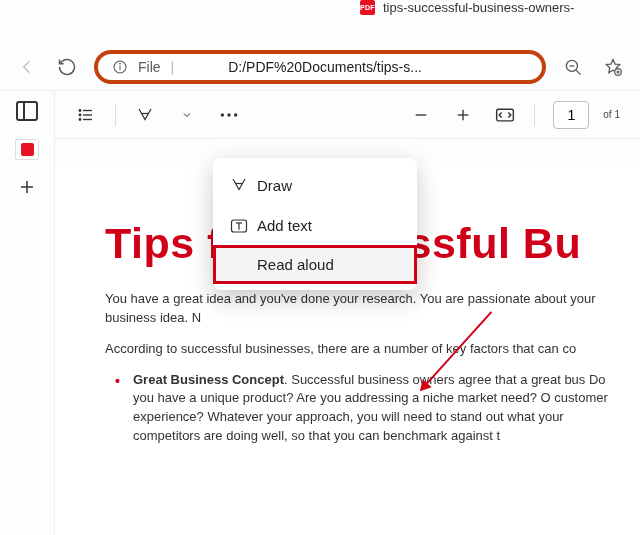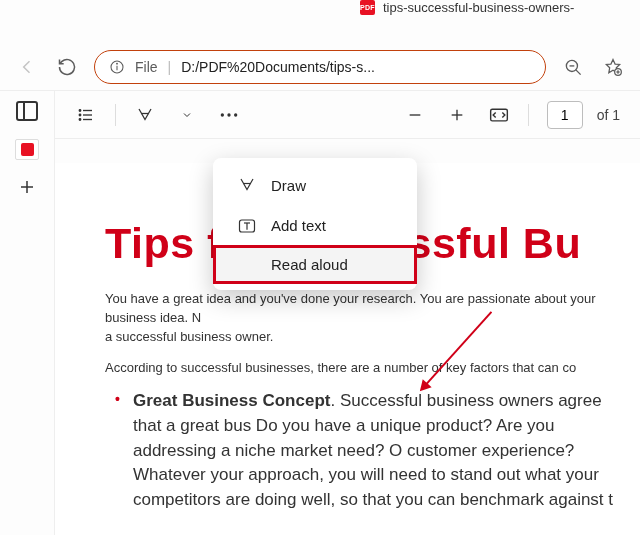--- a/index.html
+++ b/index.html
@@ -40,33 +40,33 @@
     display: flex;
     align-items: center;
     gap: 14px;
     padding: 0 14px;
   }
   .nav-icon { width:26px; height:26px; display:flex; align-items:center; justify-content:center; color:#5c5c5c; }
   .nav-icon.disabled { opacity:.35; }
   .addressbar {
     flex: 1;
     height: 34px;
-    border: 1px solid #c2410c;
+    border: 4px solid #c2410c;
     border-radius: 17px;
     display: flex;
     align-items: center;
     padding: 0 14px;
     color: #5c5c5c;
     gap: 10px;
     font-size: 14px;
     background:#fff;
     overflow: hidden;
   }
   .addressbar .sep { color:#bbb; }
-  .addressbar .url { color:#222; white-space: nowrap; overflow:hidden; text-overflow:ellipsis; flex:1; }
+  .addressbar .url { color:#222; white-space: nowrap; overflow:hidden; text-overflow:ellipsis; flex:1;margin-left:44px; }
 
   .main {
     position: relative;
     display: flex;
     border-top: 1px solid #eee;
   }
 
   
   .vtabs {
     width: 54px;
@@ -92,58 +92,58 @@
     gap: 8px;
     border-bottom: 1px solid #ededed;
     color:#3a3a3a;
   }
   .tb-btn { width:34px; height:34px; display:flex; align-items:center; justify-content:center; border-radius:4px; }
   .tb-gap { flex:1; }
   .page-input {
     width:36px; height:28px; border:1px solid #bdbdbd; border-radius:4px;
     text-align:center; font-size:14px; margin-left:6px; background:#fff;
   }
-  .page-of { font-size:14px; color:#444; padding:0 6px;text-align:right;}
+  .page-of { font-size:10px; color:#444; padding:0 6px;text-align:right;}
 
   
   .doc {
     padding: 56px 26px 10px 50px;
     background:#fff;
     margin: 24px 0 0 0;
     height: 375px;
     overflow:hidden;
   }
   .doc h1 {
     color:#d00018;
     font-size:43px;
     font-weight:700;
     letter-spacing:.5px;
     margin-bottom:22px;
     white-space:nowrap;
   }
   .doc p { font-size:13px; color:#333; line-height:1.45; margin-bottom:12px; }
   .doc ul { list-style:none; padding-left:28px; }
-  .doc li { font-size:17px; color:#333; line-height:1.45; position:relative; margin-bottom:10px;}
+  .doc li { font-size:13px; color:#333; line-height:1.45; position:relative; margin-bottom:10px;}
   .doc li::before { content:"•"; color:#d00018; position:absolute; left:-18px; font-size:14px; font-weight:bold; }
   .doc li b { font-weight:600;}
 
   
   .menu {
     position:absolute;
     left: 213px; top: 158px;
     width: 204px;
     background:#fff;
     border-radius:8px;
     box-shadow: 0 8px 24px rgba(0,0,0,.22);
     padding:6px 0;
     z-index:10;
   }
   .menu-item {
-    display:flex; align-items:center; gap:14px;
-    padding: 11px 24px;
+    display:flex; align-items:center; gap:8px;
+    padding: 11px 16px;
     font-size:15px; color:#222;
   }
   .menu-item .mi-icon { width:20px; display:flex; justify-content:center; color:#333;}
   .menu-item.highlight {
     background:#f4f4f4;
     outline:3px solid #d00018;
     outline-offset:-3px;
   }
 
   
@@ -278,21 +278,21 @@
             <path d="M16 6l3 3-3 3"></path>
           </svg>
       </div>
       <div style="width:1px;height:22px;background:#ddd;margin:0 4px;"></div>
       <input class="page-input" value="1" style="">
       <span class="page-of">of 1</span>
     </div>
 
     <div class="doc">
       <h1>Tips for Successful Bu</h1>
-      <p><span>You have a great idea and you've done your research. You are passionate about your business idea. N</span><br><span>a successful business owner.</span></p>
+      <p><span>You have a great idea and you've done your research. You are passionate about your business idea. N</span><br></p>
       <p>According to successful businesses, there are a number of key factors that can co</p>
       <ul>
         <li><b>Great Business Concept</b><span>. Successful business owners agree that a great bus Do you have a unique product? Are you addressing a niche market need? O customer experience? Whatever your approach, you will need to stand out what your competitors are doing well, so that you can benchmark against t</span></li>
       </ul>
     </div>
   </div>
 </div>
 
 <div class="menu">
   <div class="menu-item">

